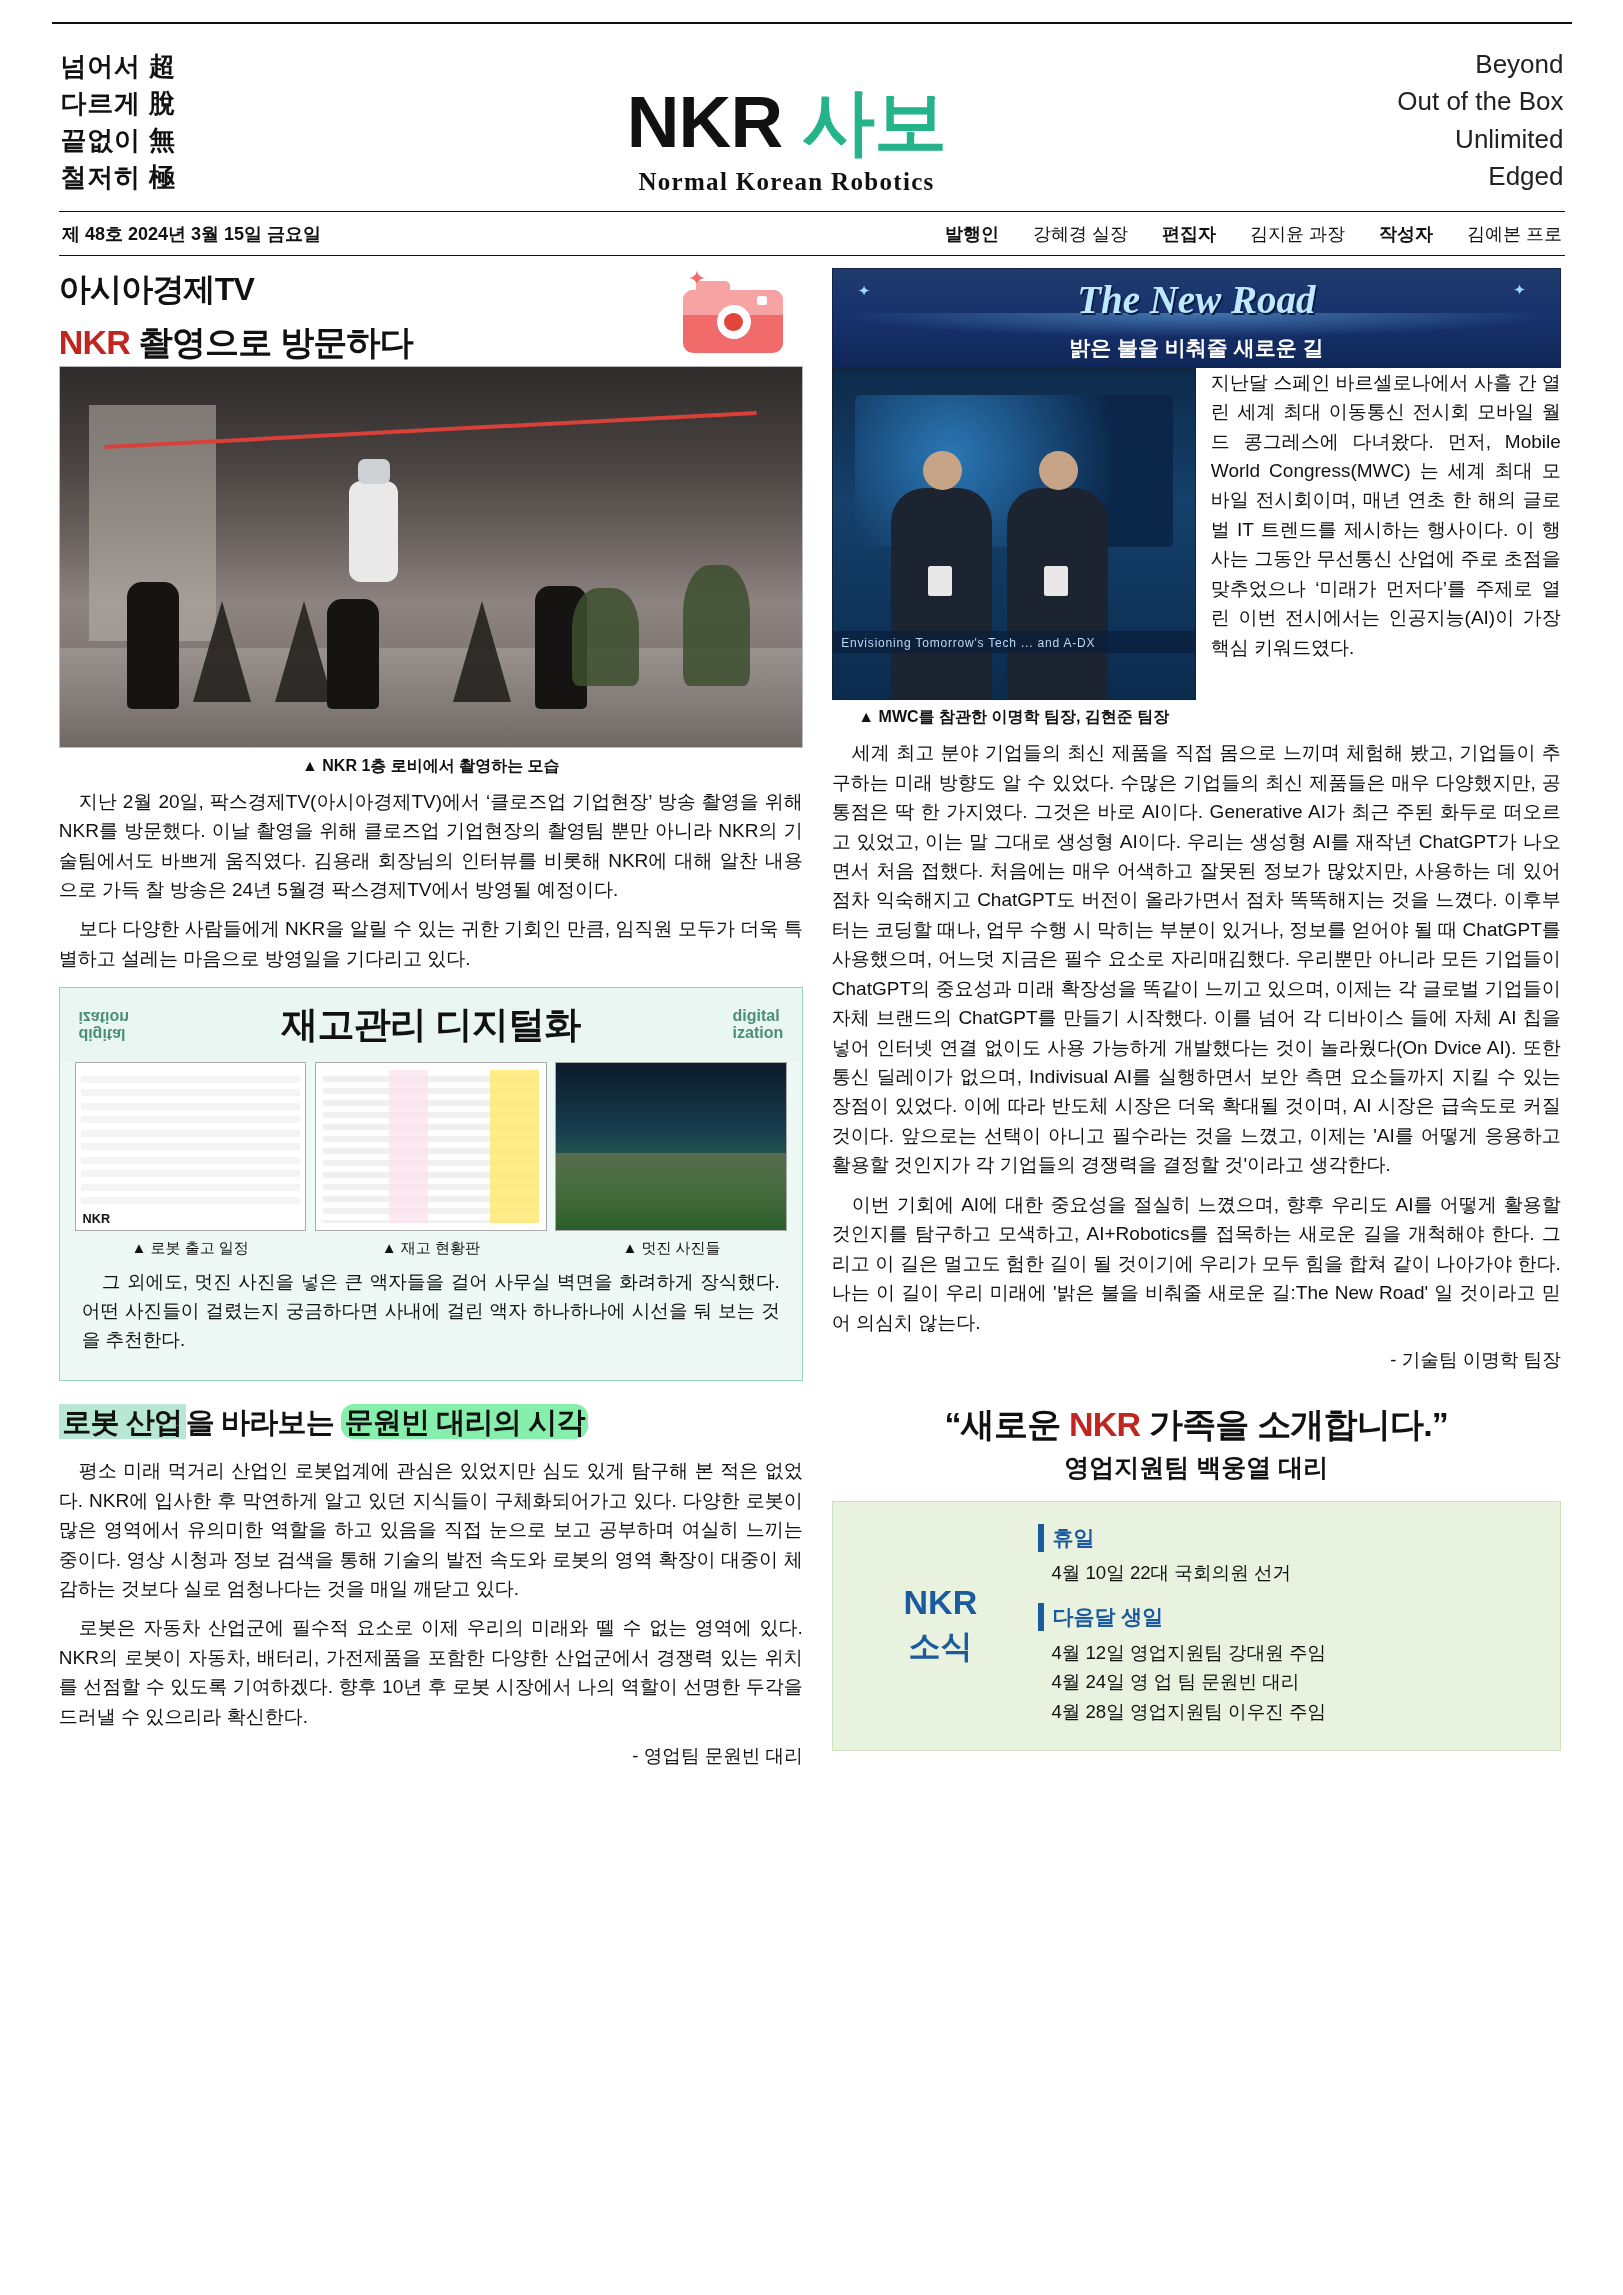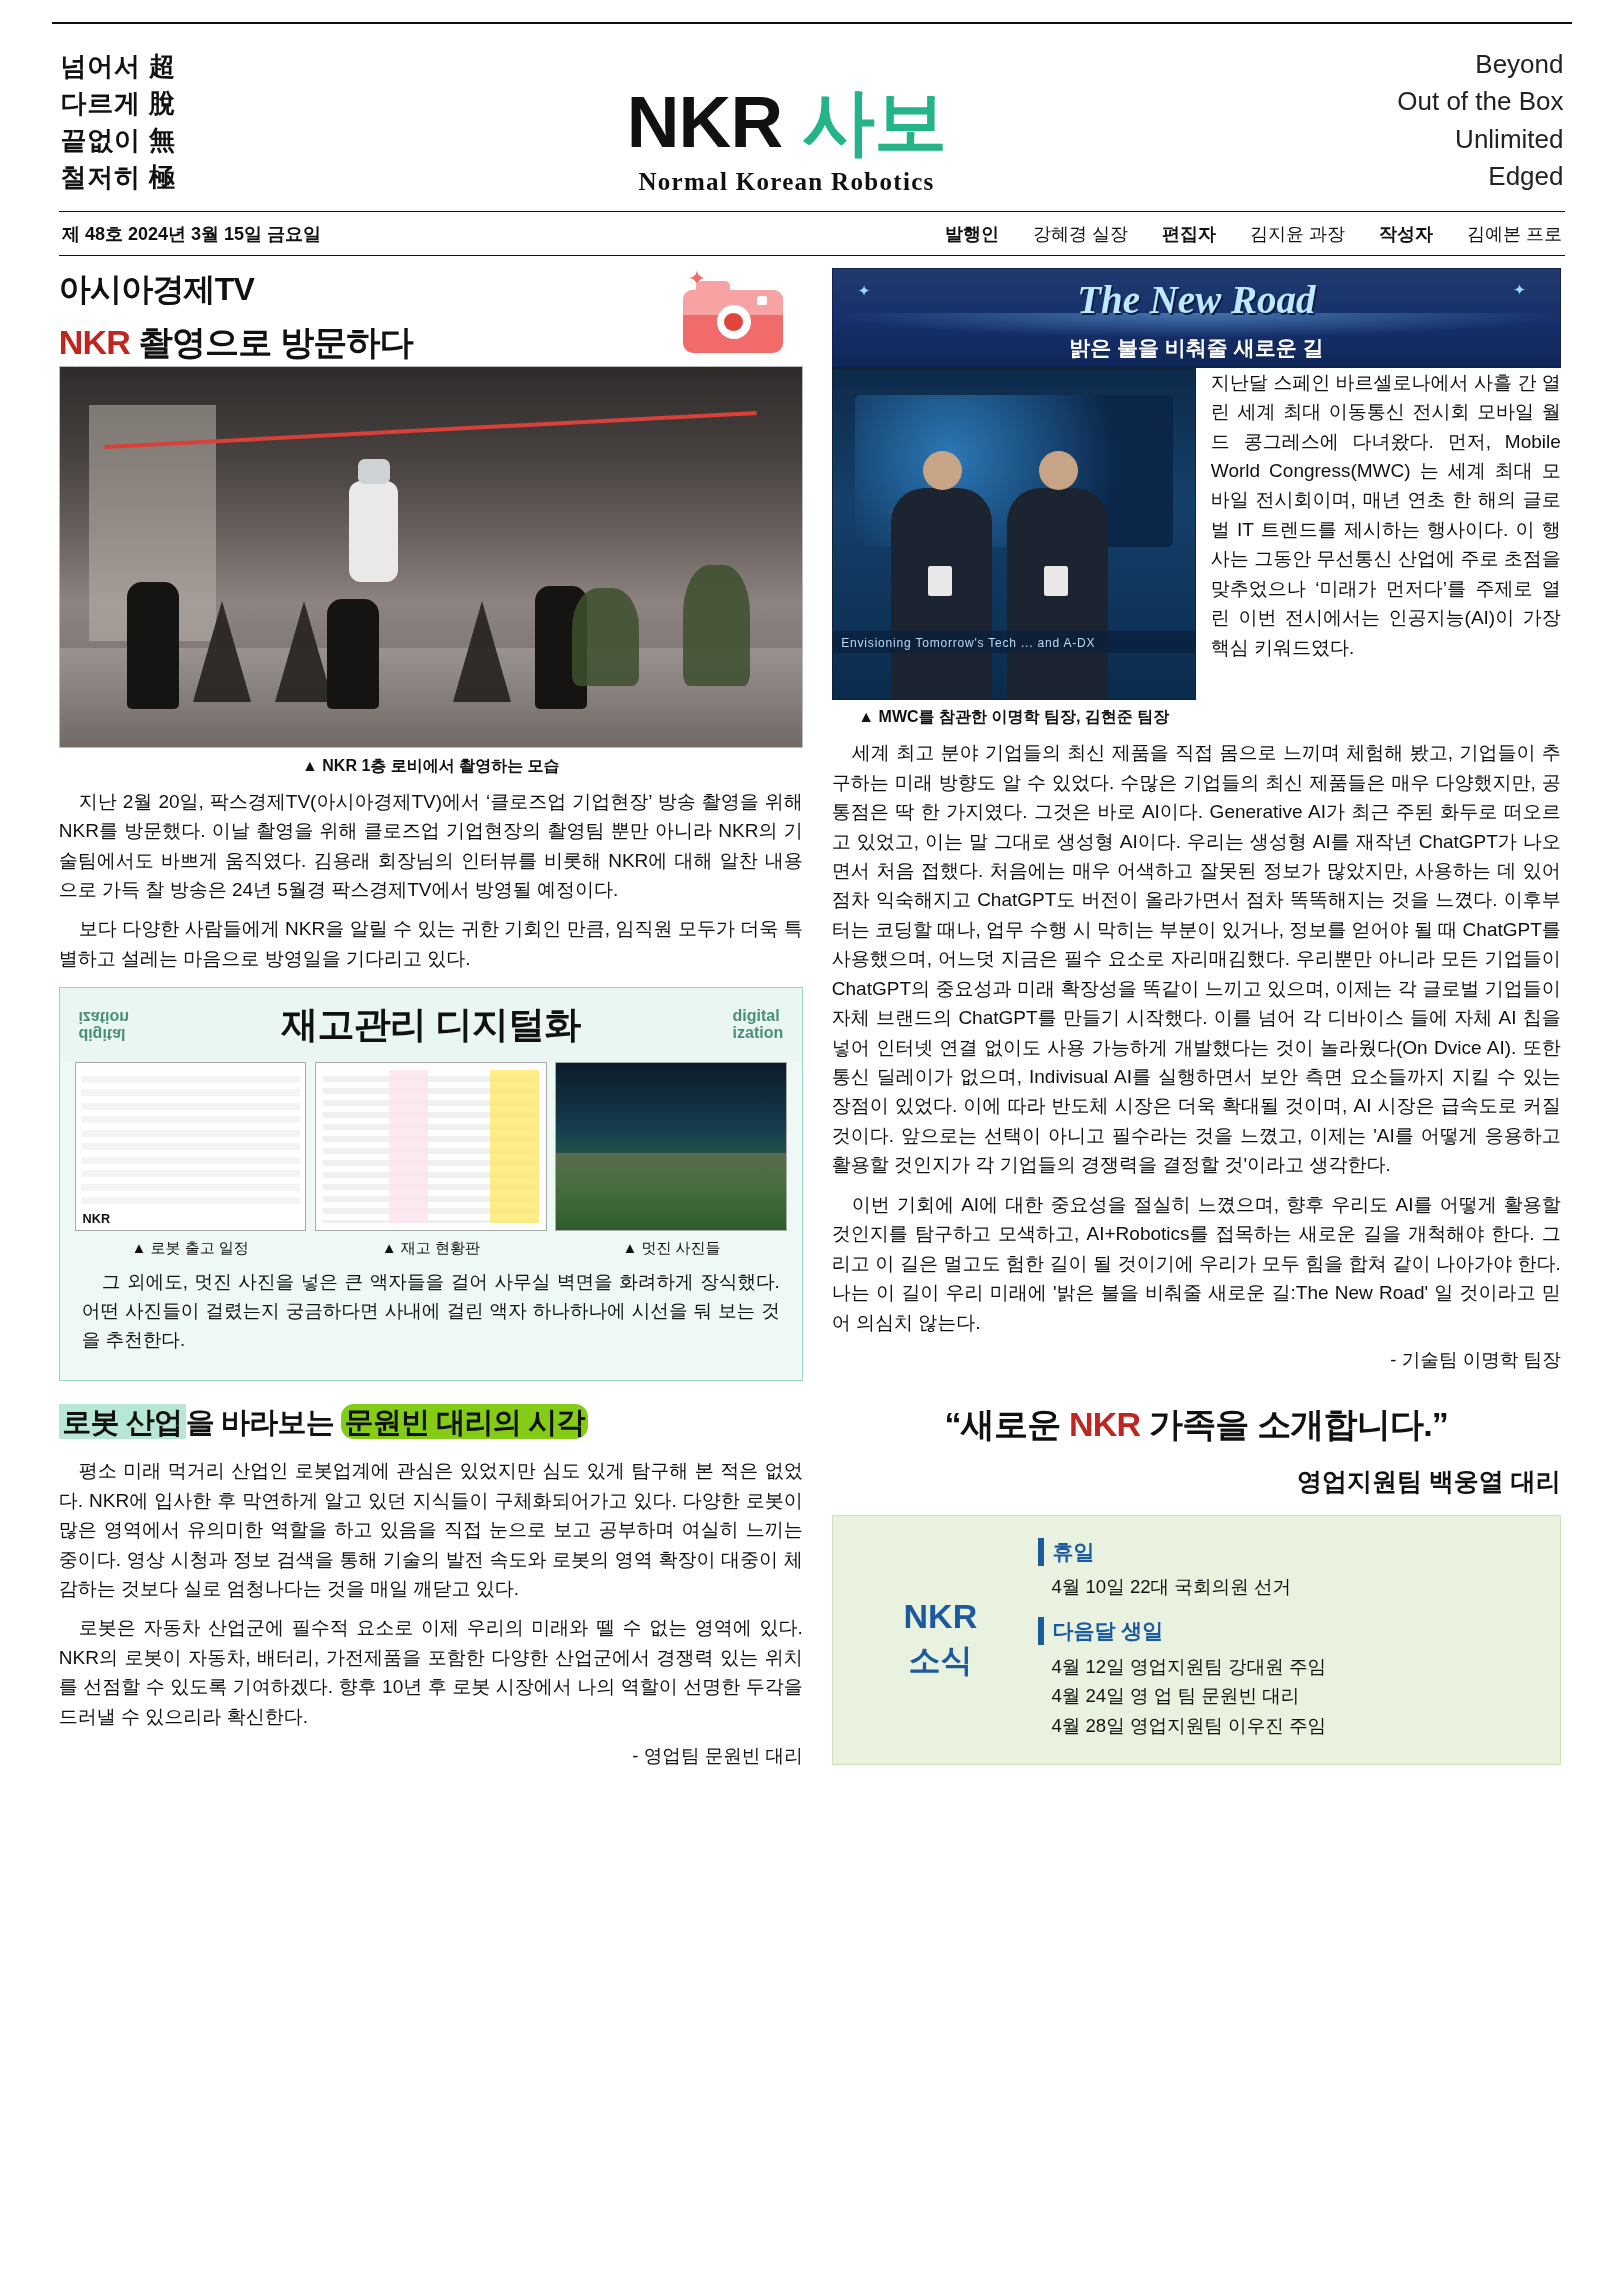--- a/index.html
+++ b/index.html
@@ -95,21 +95,21 @@
   .im2 .hl2 { position:absolute; left:73px; top:6.8px; width:39px; bottom:6.8px; background:#fde3ef; opacity:.8; }
   .im3 { background:linear-gradient(180deg,#0b1b2a 0%,#163d4e 40%,#2d6b4a 70%,#4f8f3f 100%); }
   .im3:after { content:""; position:absolute; left:0; bottom:0; width:100%; height:46%; background:linear-gradient(180deg,rgba(255,180,80,.25),rgba(20,60,30,.6)); }
   .digicaps { display:flex; gap:10px; padding:8.5px 15px 0 15px; }
   .digicaps div { flex:1; text-align:center; font-size:15px; }
   .digibox p.body { padding:0 22px; margin-top:10px; font-size:18.6px; }
 
   
   .gh { margin-top:22px; font-size:29px; font-weight:800; letter-spacing:-0.8px; }
   .gh .hi { background:#b9e7d5; padding:1.7px 3.4px; }
-  .gh .hi2 { background:#84cc16; padding:1.7px 3.4px;border-radius:13px; }
+  .gh .hi2 { background:#86efac; padding:1.7px 3.4px;border-radius:13px; }
   .sign { text-align:right; font-size:18.6px; margin-top:12px; }
 
   
   .tnr { width:100%; height:100px; background:linear-gradient(180deg,#1f3b6e 0%,#16306b 55%,#0f2657 100%); position:relative; overflow:hidden; border:0.8px solid #13224a; }
   .tnr .t1 { position:absolute; left:50%; top:8.5px; transform:translateX(-50%); font-family:"Liberation Serif", serif; font-style:italic; font-weight:700; font-size:39px; color:#bfe9ff; text-shadow:1.7px 1.7px 0 #0b1c42; white-space:nowrap; }
   .tnr .t2 { position:absolute; left:50%; bottom:5px; transform:translateX(-50%); font-size:21px; font-weight:700; color:#ffffff; white-space:nowrap; }
   .tnr .sw { position:absolute; left:0; top:44px; width:100%; height:25px; background:radial-gradient(ellipse at 50% 0,rgba(120,200,255,.45),transparent 70%); }
   .tnr .sp { position:absolute; color:#9fd9ff; font-size:15px; }
 
   .rtop { display:flex; gap:15px; }
@@ -122,21 +122,21 @@
   .ph-mwc .tag { position:absolute; top:78px; left:37px; width:24px; height:30px; background:#e8e8e8; border-radius:2.5px; }
   .ph-mwc .strip { position:absolute; left:0; bottom:46px; width:100%; height:22px; background:rgba(10,30,60,.7); }
   .ph-mwc .striptxt { position:absolute; left:8.5px; bottom:49px; font-size:12px; color:#bcd9f2; letter-spacing:0.8px; }
   .rtext-narrow { font-size:19px; line-height:1.55; text-align:justify; }
 
   .sign-r { text-align:right; font-size:18.6px; margin-top:8.5px; }
 
   .quote { text-align:center; margin-top:29px; }
   .quote .q1 { font-size:34px; font-weight:800; letter-spacing:-0.8px; }
   .quote .q1 .red { color:#c0261f; }
-  .quote .q2 { font-size:25px; font-weight:700; margin-top:17px;text-align:right; }
+  .quote .q2 { font-size:25px; font-weight:700; margin-top:3px; }
 
   .newsbox { margin-top:17px; background:#e9f2df; border:0.8px solid #cfe0bd; display:flex; padding:22px 18.6px; }
   .newsbox .nb-left { width:178px; text-align:center; display:flex; flex-direction:column; justify-content:center; }
   .newsbox .nb-left .l1 { font-size:34px; font-weight:800; color:#1c5a9e; }
   .newsbox .nb-left .l2 { font-size:32px; font-weight:800; color:#1c5a9e; margin-top:3.4px; }
   .newsbox .nb-right { flex:1; padding-left:8.5px; }
   .nb-h { font-size:21px; font-weight:800; color:#1c5a9e; border-left:6px solid #1c5a9e; padding-left:8.5px; margin-bottom:8.5px; }
   .nb-item { font-size:18.6px; margin:3.4px 0 3.4px 13.5px; }
   .nb-gap { height:13.5px; }
 </style>

